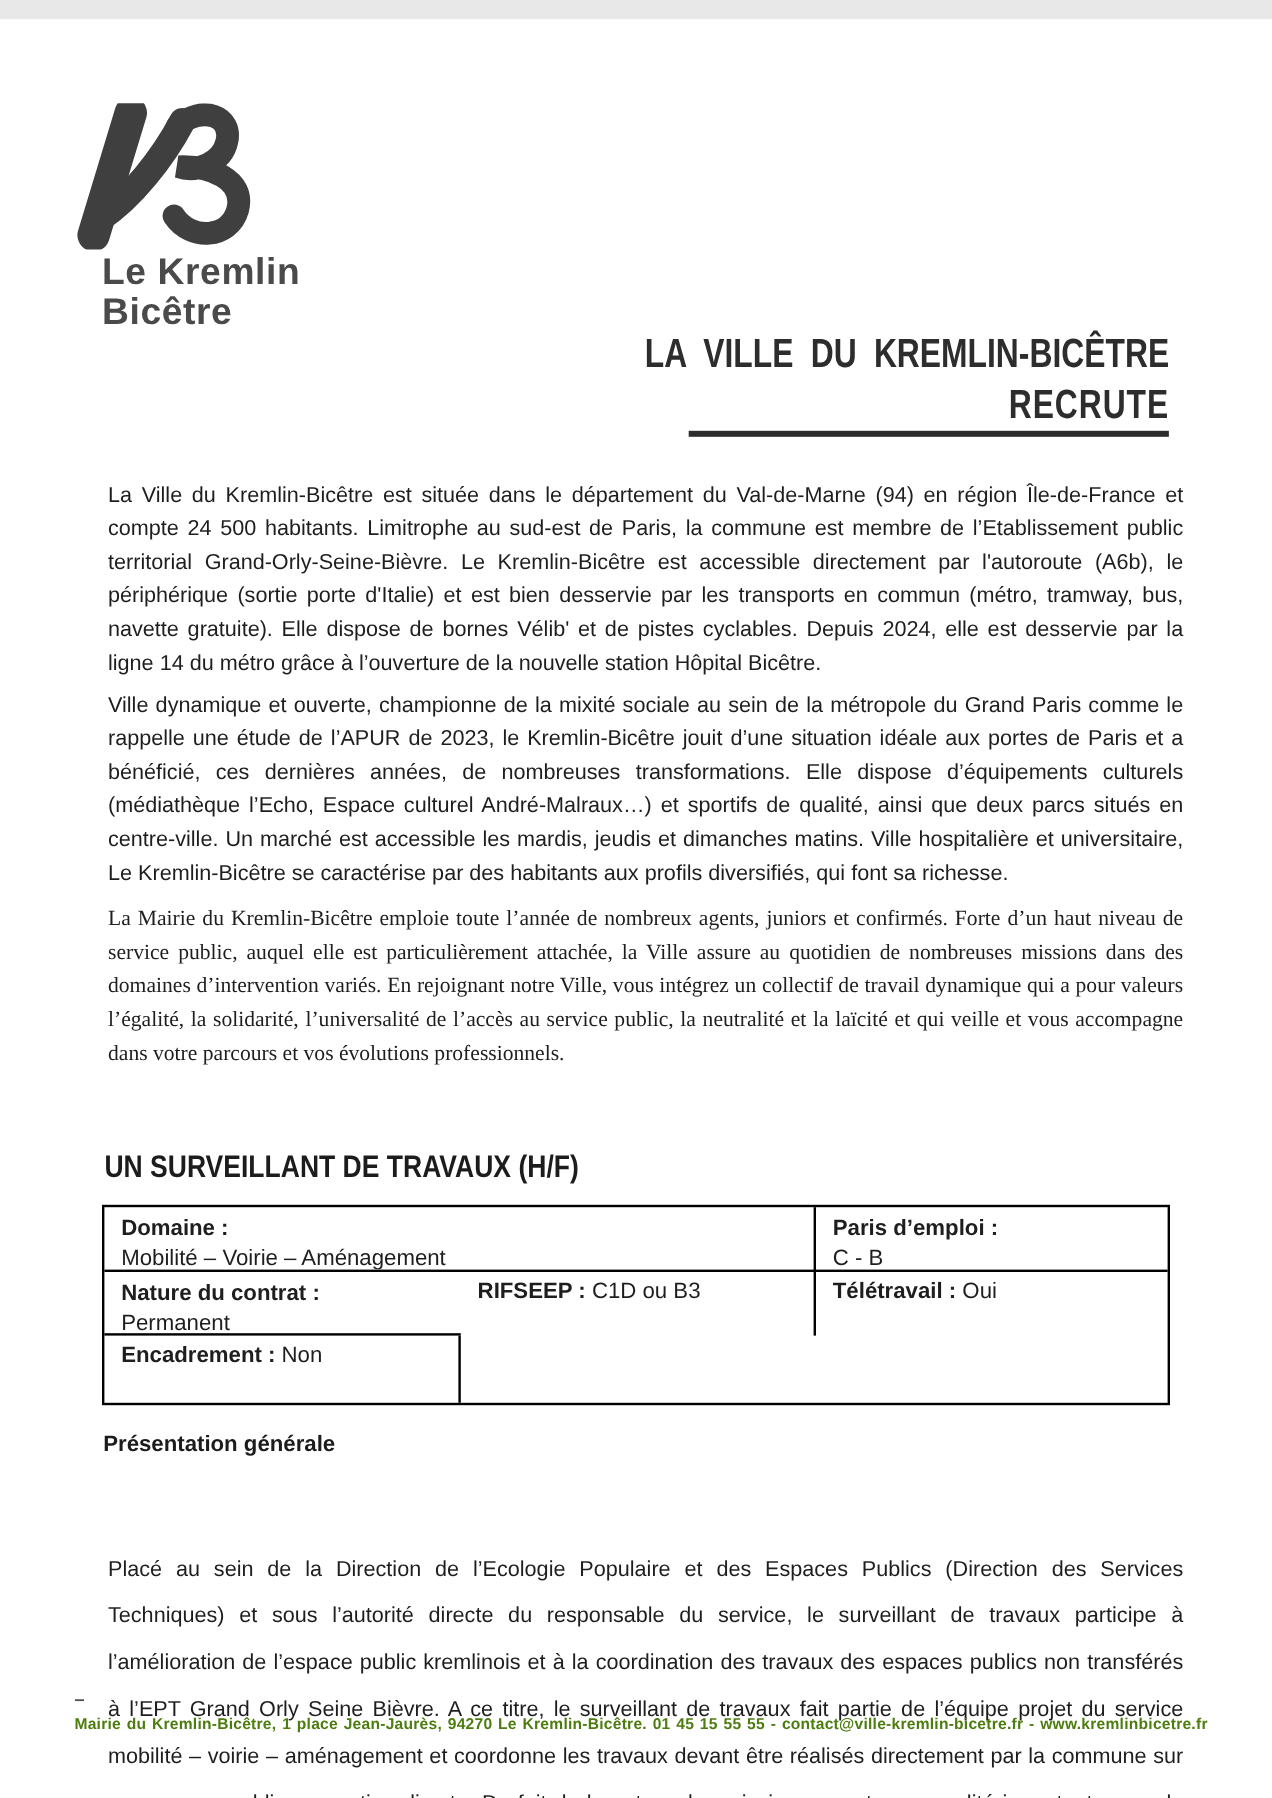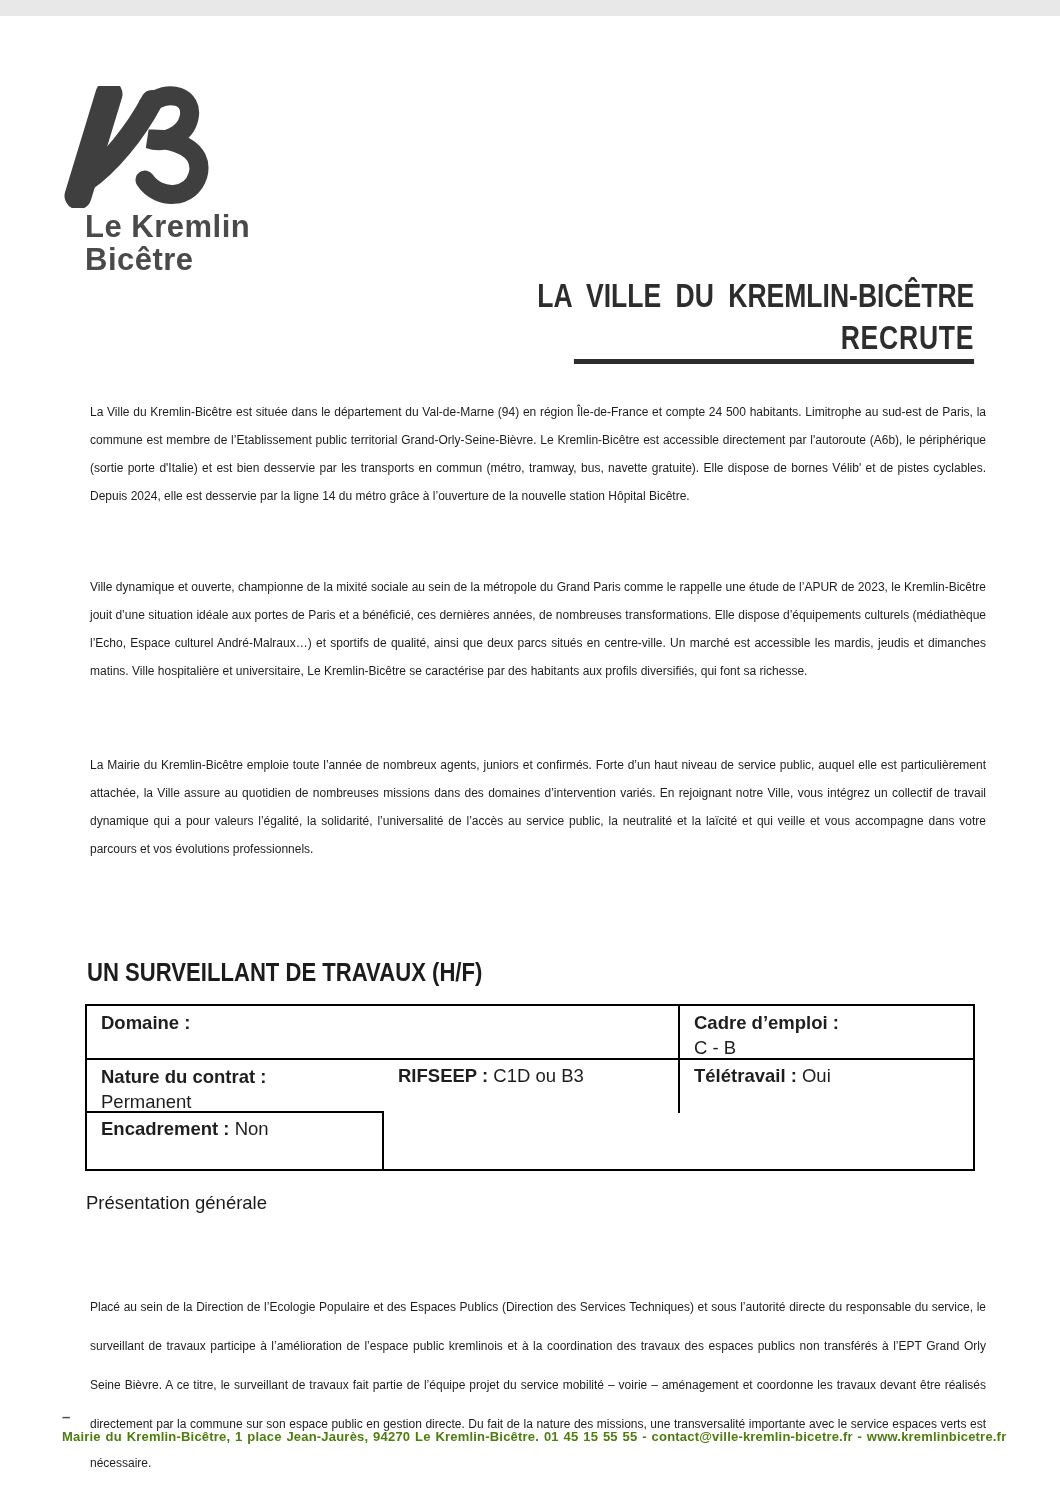--- a/index.html
+++ b/index.html
@@ -50,28 +50,28 @@
     border-bottom: 5px solid #2d2d2d;
     padding-bottom: 1px;
     letter-spacing: 1px;
   }
 
   
   .para {
     position: absolute;
     left: 90px;
     width: 896px;
-    font-size: 12px;
+    font-size: 18px;
     line-height: 28px;
     text-align: justify;
     color: #1e1e1e;
   }
   .p1 { top: 382px; }
   .p2 { top: 557px; }
-  .p3 { top: 735px; }
+  .p3 { top: 735px; font-family: Liberation Serif, serif; }
   .p4 { top: 1272px; line-height: 39px; }
 
   
   .job-heading {
     position: absolute;
     left: 87px;
     top: 941px;
     font-size: 26px;
     font-weight: bold;
     color: #1c1c1c;
@@ -100,21 +100,21 @@
   .cell .b { font-weight: bold; }
   .cell .lbl-line { font-weight: bold; }
   .cell.single { padding-top: 3px; }
 
   
   .section-heading {
     position: absolute;
     left: 86px;
     top: 1176px;
     font-size: 18.5px;
-    font-weight: normal;
+    font-weight: bold;
     color: #1c1c1c;
   }
 
   
   .footer-dash {
     position: absolute;
     left: 62px;
     top: 1392px;
     font-size: 15px;
     font-weight: bold;
@@ -158,23 +158,24 @@
   <p class="para p1">La Ville du Kremlin-Bicêtre est située dans le département du Val-de-Marne (94) en région Île-de-France et compte 24 500 habitants. Limitrophe au sud-est de Paris, la commune est membre de l’Etablissement public territorial Grand-Orly-Seine-Bièvre. Le Kremlin-Bicêtre est accessible directement par l'autoroute (A6b), le périphérique (sortie porte d'Italie) et est bien desservie par les transports en commun (métro, tramway, bus, navette gratuite). Elle dispose de bornes Vélib' et de pistes cyclables. Depuis 2024, elle est desservie par la ligne 14 du métro grâce à l’ouverture de la nouvelle station Hôpital Bicêtre.</p>
   <p class="para p2">Ville dynamique et ouverte, championne de la mixité sociale au sein de la métropole du Grand Paris comme le rappelle une étude de l’APUR de 2023, le Kremlin-Bicêtre jouit d’une situation idéale aux portes de Paris et a bénéficié, ces dernières années, de nombreuses transformations. Elle dispose d’équipements culturels (médiathèque l’Echo, Espace culturel André-Malraux…) et sportifs de qualité, ainsi que deux parcs situés en centre-ville. Un marché est accessible les mardis, jeudis et dimanches matins. Ville hospitalière et universitaire,  Le Kremlin-Bicêtre se caractérise par des habitants aux profils diversifiés, qui font sa richesse.</p>
   <p class="para p3">La Mairie du Kremlin-Bicêtre emploie toute l’année de nombreux agents, juniors et confirmés. Forte d’un haut niveau de service public, auquel elle est particulièrement attachée, la Ville assure au quotidien de nombreuses missions dans des domaines d’intervention variés. En rejoignant notre Ville, vous intégrez un collectif de travail dynamique qui a pour valeurs l’égalité, la solidarité, l’universalité de l’accès au service public, la neutralité et la laïcité et qui veille et vous accompagne dans votre parcours et vos évolutions professionnels.</p>
 
   <div class="job-heading">UN SURVEILLANT DE TRAVAUX (H/F)</div>
 
   <div class="job-table">
 
     <div class="cell span2">
       <div class="lbl-line">Domaine :</div>
+      <div>Mobilité – Voirie – Aménagement</div>
     </div>
     <div class="cell last-col">
-      <div class="lbl-line">Cadre d’emploi :</div>
+      <div class="lbl-line">Paris d’emploi :</div>
       <div>C - B</div>
     </div>
 
     <div class="cell last-col">
       <div class="lbl-line">Nature du contrat :</div>
       <div>Permanent</div>
     </div>
 
     <div class="cell single last-row">
       <span class="b">RIFSEEP :</span>

